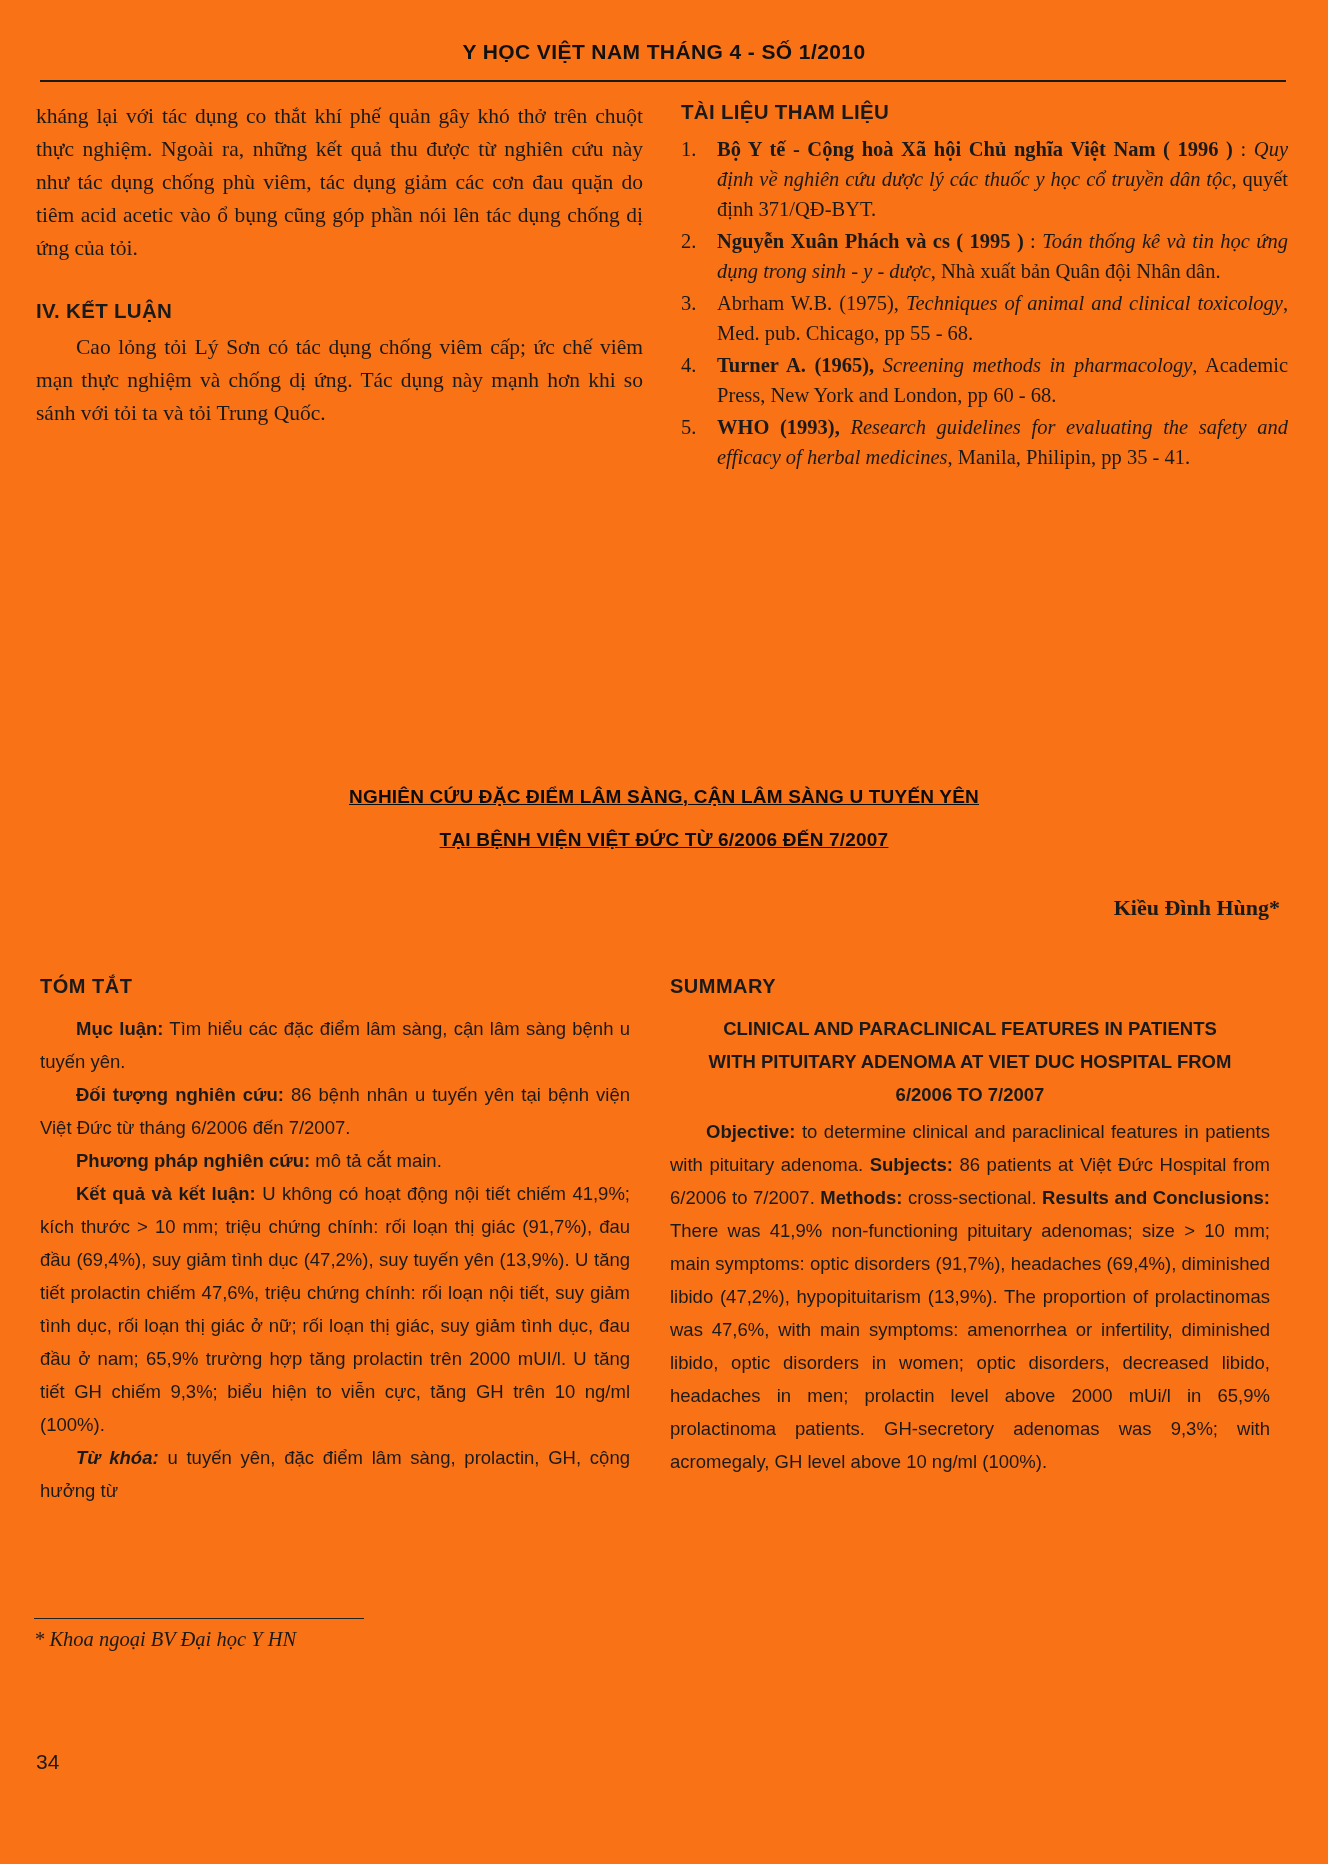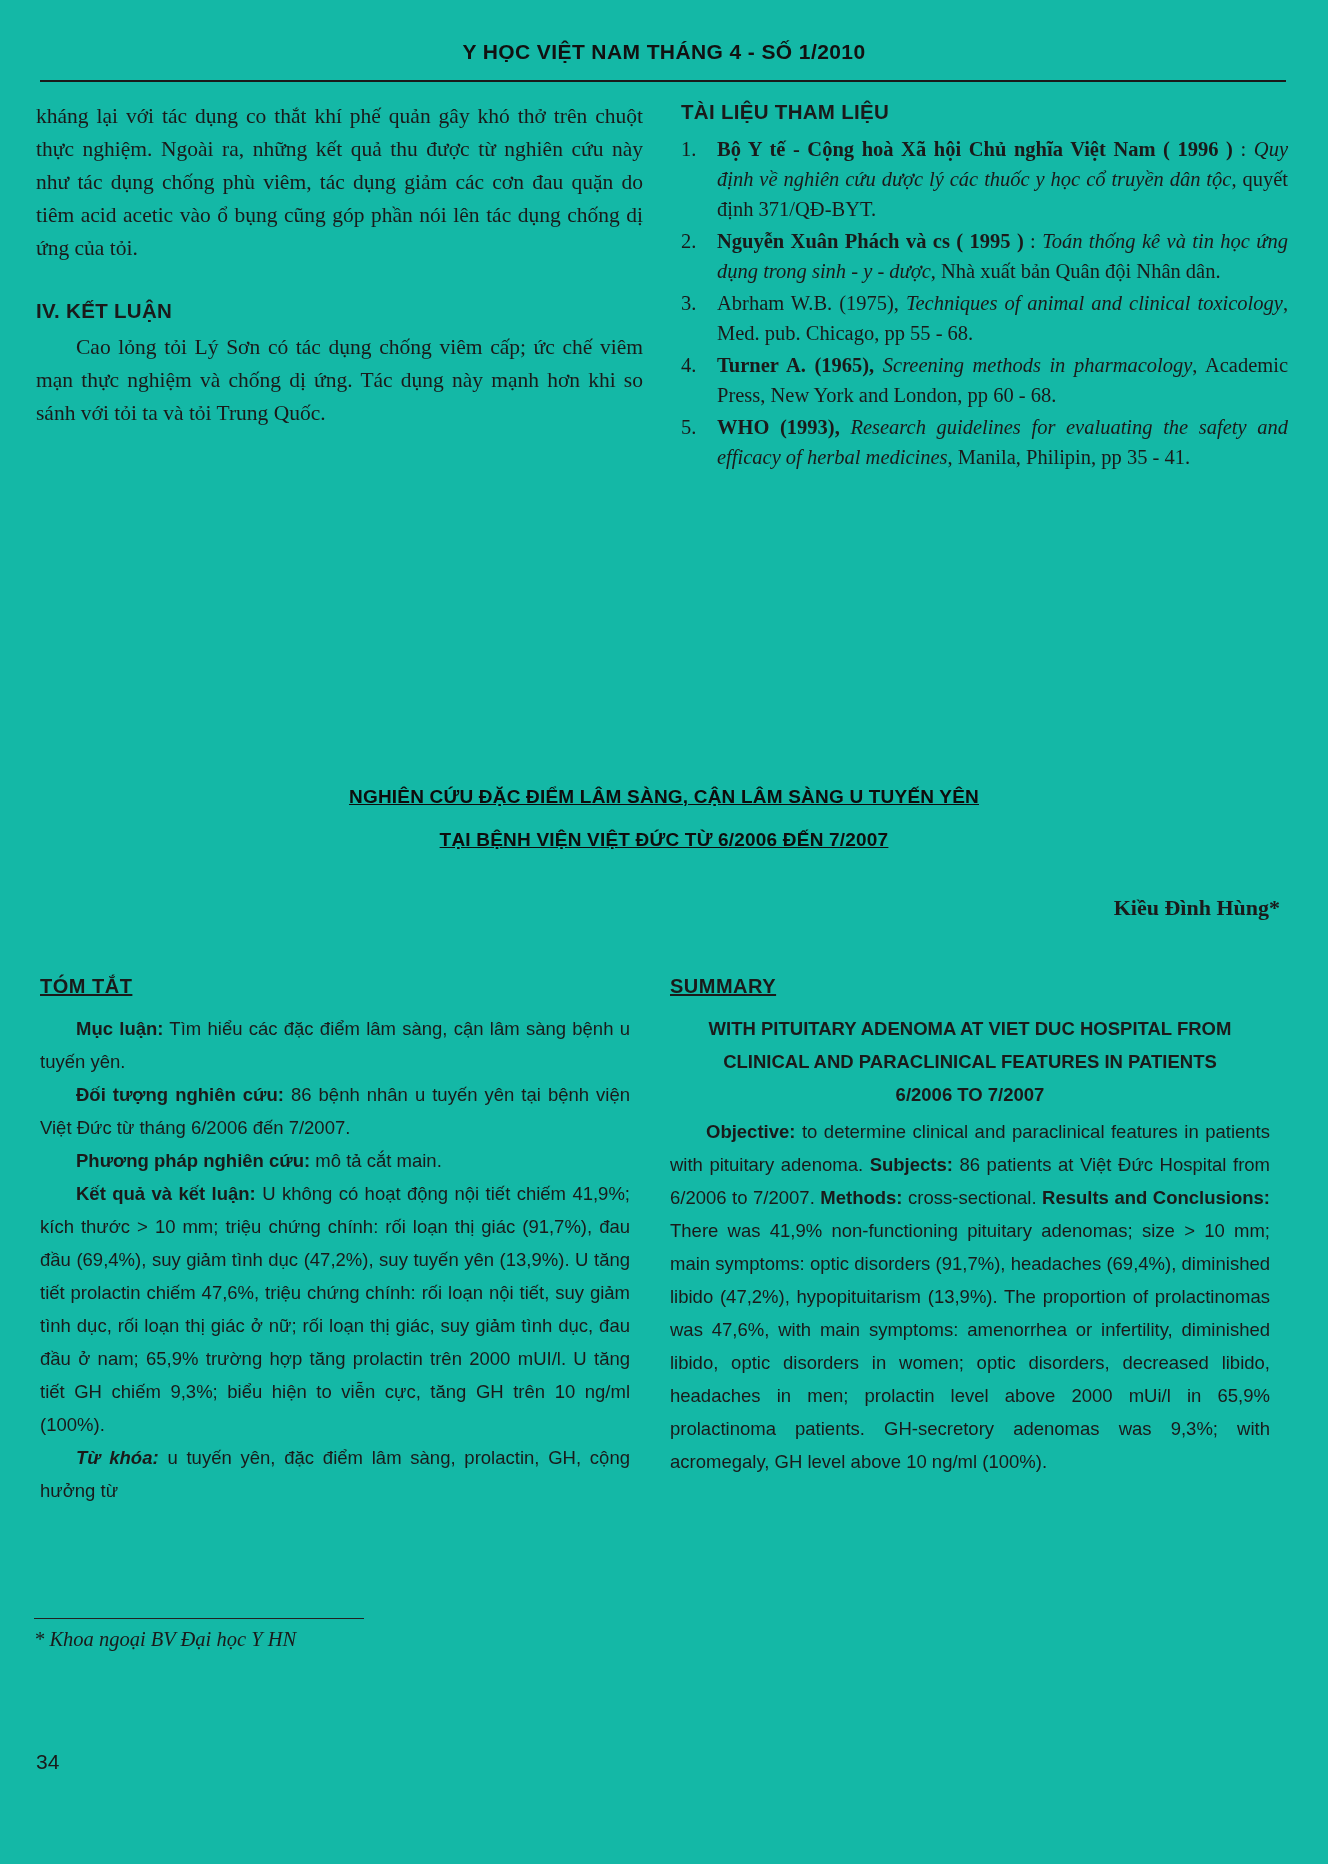--- a/index.html
+++ b/index.html
@@ -5,21 +5,21 @@
   html, body {
     margin: 0;
     padding: 0;
     background: #ffffff;
   }
   .page {
     position: relative;
     width: 1328px;
     height: 1864px;
     margin: 0 auto;
-    background: #14b8a6;
+    background: #f97316;
     font-family: "Liberation Serif", serif;
     color: #1a1a1a;
     overflow: hidden;
   }
   .header {
     position: absolute;
     top: 40px;
     left: 40px;
     right: 40px;
     text-align: center;
@@ -129,21 +129,20 @@
     gap: 40px;
   }
   .abs-left { width: 590px; }
   .abs-right { width: 600px; }
   .abs-head {
     font-family: "Liberation Sans", sans-serif;
     font-size: 20px;
     font-weight: bold;
     letter-spacing: 0.5px;
     margin-bottom: 14px;
-    text-decoration: underline;
   }
   .abs-body {
     font-family: "Liberation Sans", sans-serif;
     font-size: 18.5px;
     line-height: 33px;
     text-align: justify;
   }
   .abs-body p { margin: 0; }
   .abs-body .indent { text-indent: 36px; }
   .sum-title {
@@ -248,22 +247,22 @@
         <p class="indent"><span class="b">Đối tượng nghiên cứu:</span><span> 86 bệnh nhân u tuyến yên tại bệnh viện Việt Đức từ tháng 6/2006 đến 7/2007.</span></p>
         <p class="indent"><span class="b">Phương pháp nghiên cứu:</span><span> mô tả cắt main.</span></p>
         <p class="indent"><span class="b">Kết quả và kết luận:</span><span> U không có hoạt động nội tiết chiếm 41,9%; kích thước &gt; 10 mm; triệu chứng chính: rối loạn thị giác (91,7%), đau đầu (69,4%), suy giảm tình dục (47,2%), suy tuyến yên (13,9%). U tăng tiết prolactin chiếm 47,6%, triệu chứng chính: rối loạn nội tiết, suy giảm tình dục, rối loạn thị giác ở nữ; rối loạn thị giác, suy giảm tình dục, đau đầu ở nam; 65,9% trường hợp tăng prolactin trên 2000 mUI/l. U tăng tiết GH chiếm 9,3%; biểu hiện to viễn cực, tăng GH trên 10 ng/ml (100%).</span></p>
         <p class="indent"><span class="b i">Từ khóa:</span><span> u tuyến yên, đặc điểm lâm sàng, prolactin, GH, cộng hưởng từ</span></p>
       </div>
     </div>
 
     <div class="abs-right">
       <div class="abs-head">SUMMARY</div>
       <div class="sum-title">
+        <div>CLINICAL AND PARACLINICAL FEATURES IN PATIENTS</div>
         <div>WITH PITUITARY ADENOMA AT VIET DUC HOSPITAL FROM</div>
-        <div>CLINICAL AND PARACLINICAL FEATURES IN PATIENTS</div>
         <div>6/2006 TO 7/2007</div>
       </div>
       <div class="abs-body">
         <p class="indent"><span class="b">Objective:</span><span> to determine clinical and paraclinical features in patients with pituitary adenoma. </span><span class="b">Subjects:</span><span> 86 patients at Việt Đức Hospital from 6/2006 to 7/2007. </span><span class="b">Methods:</span><span> cross-sectional. </span><span class="b">Results and Conclusions:</span><span> There was 41,9% non-functioning pituitary adenomas; size &gt; 10 mm; main symptoms: optic disorders (91,7%), headaches (69,4%), diminished libido (47,2%), hypopituitarism (13,9%). The proportion of prolactinomas was 47,6%, with main symptoms: amenorrhea or infertility, diminished libido, optic disorders in women; optic disorders, decreased libido, headaches in men; prolactin level above 2000 mUi/l in 65,9% prolactinoma patients. GH-secretory adenomas was 9,3%; with acromegaly, GH level above 10 ng/ml (100%).</span></p>
       </div>
     </div>
   </div>
 
   <div class="footnote-rule"></div>
   <div class="footnote">* Khoa ngoại BV Đại học Y HN</div>

